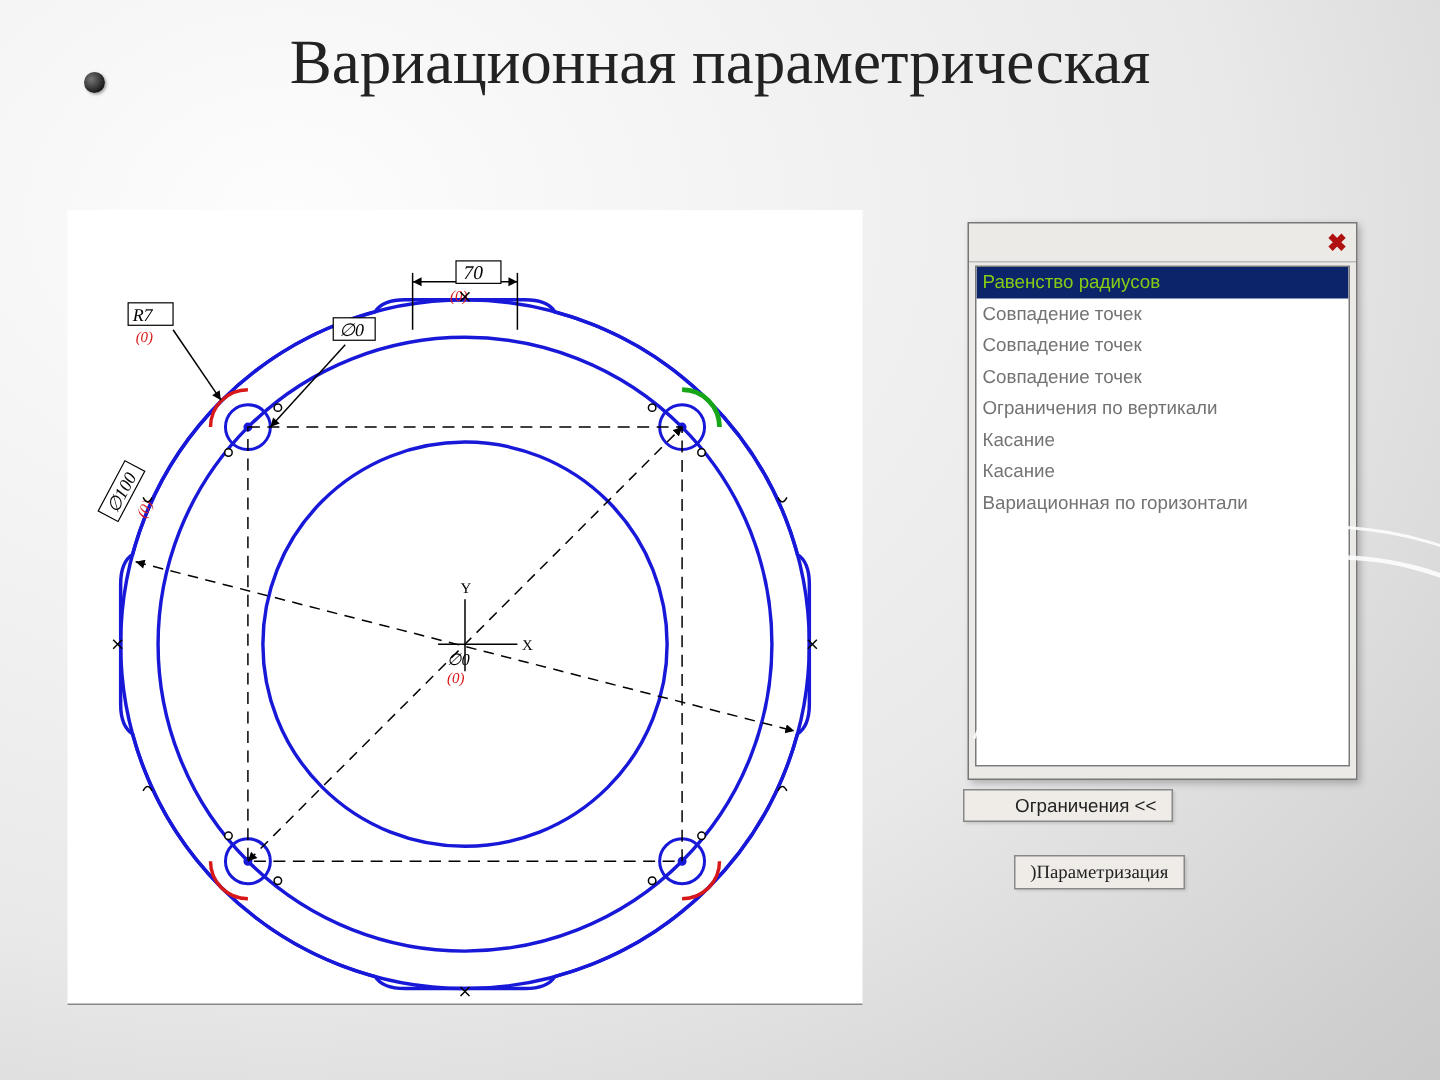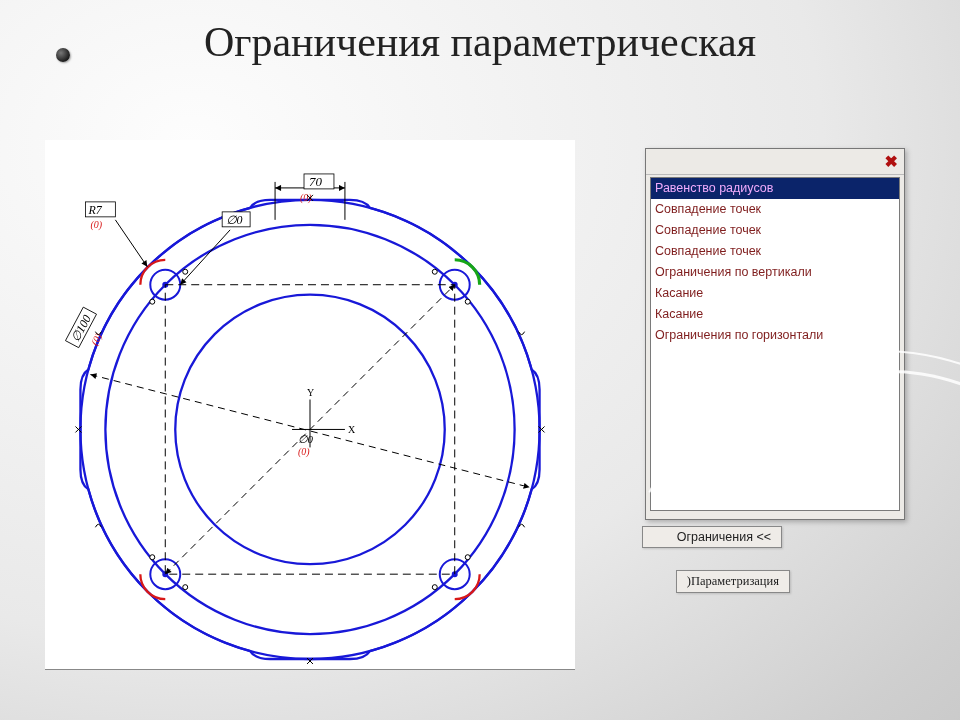--- a/index.html
+++ b/index.html
@@ -60,23 +60,23 @@
     background: #fff;
     border: 1px solid #7a7a7a;
     overflow: hidden;
     font-size: 12.5px;
   }
   .row {
     height: 21px; line-height: 21px;
     padding: 0 4px;
     white-space: nowrap;
     overflow: hidden; text-overflow: ellipsis;
-    color: #7f1d1d;
-  }
-  .row.sel { background: #0b246a; color: #f0abfc; }
+    color: #737373;
+  }
+  .row.sel { background: #0b246a; color: #84cc16; }
 
   .btn {
     position: absolute;
     background: #efece8;
     border: 1px solid #888;
     font-family: Tahoma, Verdana, Arial, sans-serif;
     font-size: 12.5px;
     padding: 3px 10px;
     color: #222;
     box-shadow: 1px 1px 2px rgba(0,0,0,.15);
@@ -94,21 +94,21 @@
   }
   .sw1 { width: 420px; height: 420px; right: -140px; bottom: -70px; transform: rotate(-25deg); border-width: 3px; }
   .sw2 { width: 520px; height: 520px; right: -180px; bottom: -150px; transform: rotate(-18deg); }
 </style>
 </head>
 <body>
 
 <div class="bullet"></div>
 
 <div class="title">
-  <span>Ограничения параметрическая</span><br>
+  <span>Вариационная параметрическая</span><br>
 </div>
 
 <div class="canvas-wrap">
   <svg class="drawing" viewBox="0 0 530 530">
 
     <defs>
       <marker id="ah" markerWidth="8" markerHeight="8" refX="6" refY="3" orient="auto">
         <path d="M0,0 L6,3 L0,6 Z" fill="#000"></path>
       </marker>
       <marker id="ah2" markerWidth="8" markerHeight="8" refX="0" refY="3" orient="auto">
@@ -243,21 +243,21 @@
     <span class="close-x">✖</span>
   </div>
   <div class="panel-list">
     <div class="row sel">Равенство радиусов</div>
     <div class="row">Совпадение точек</div>
     <div class="row">Совпадение точек</div>
     <div class="row">Совпадение точек</div>
     <div class="row">Ограничения по вертикали</div>
     <div class="row">Касание</div>
     <div class="row">Касание</div>
-    <div class="row">Ограничения по горизонтали</div>
+    <div class="row">Вариационная по горизонтали</div>
   </div>
 </div>
 
 <div class="btn constraints">Ограничения  &lt;&lt;</div>
 <div class="btn param">)Параметризация</div>
 
 <div class="swoosh sw1"></div>
 <div class="swoosh sw2"></div>
 
 </body></html>

